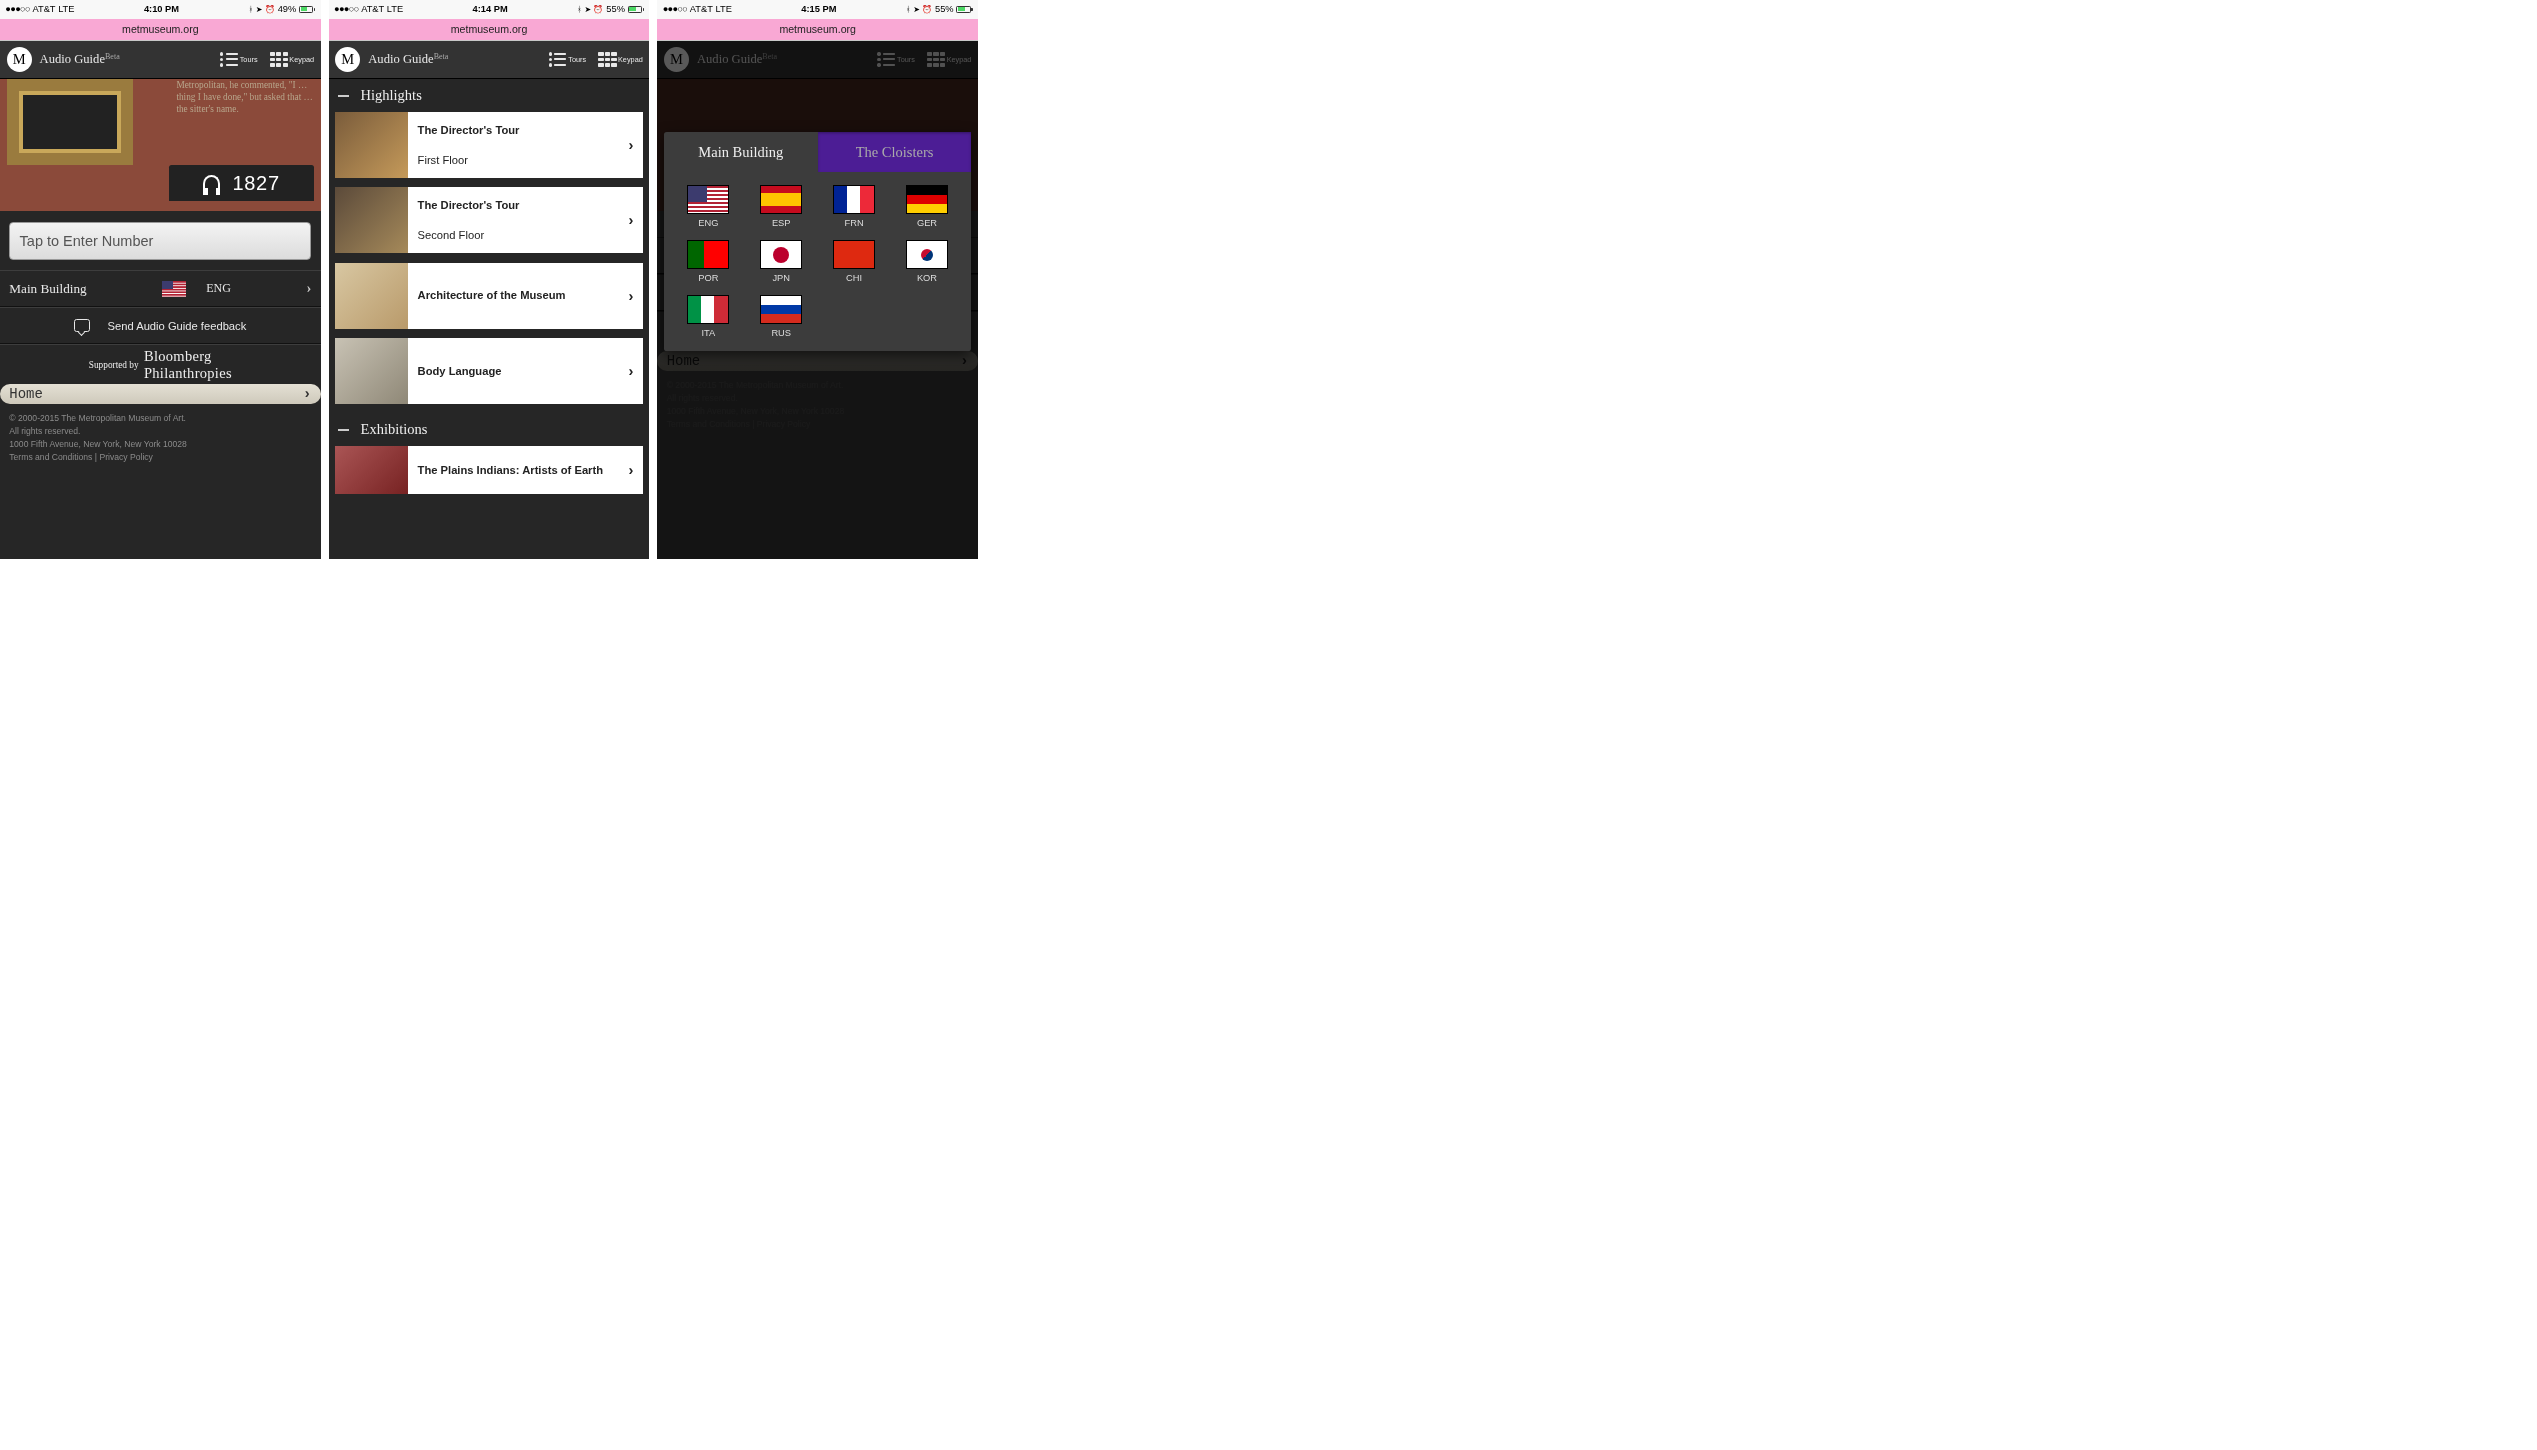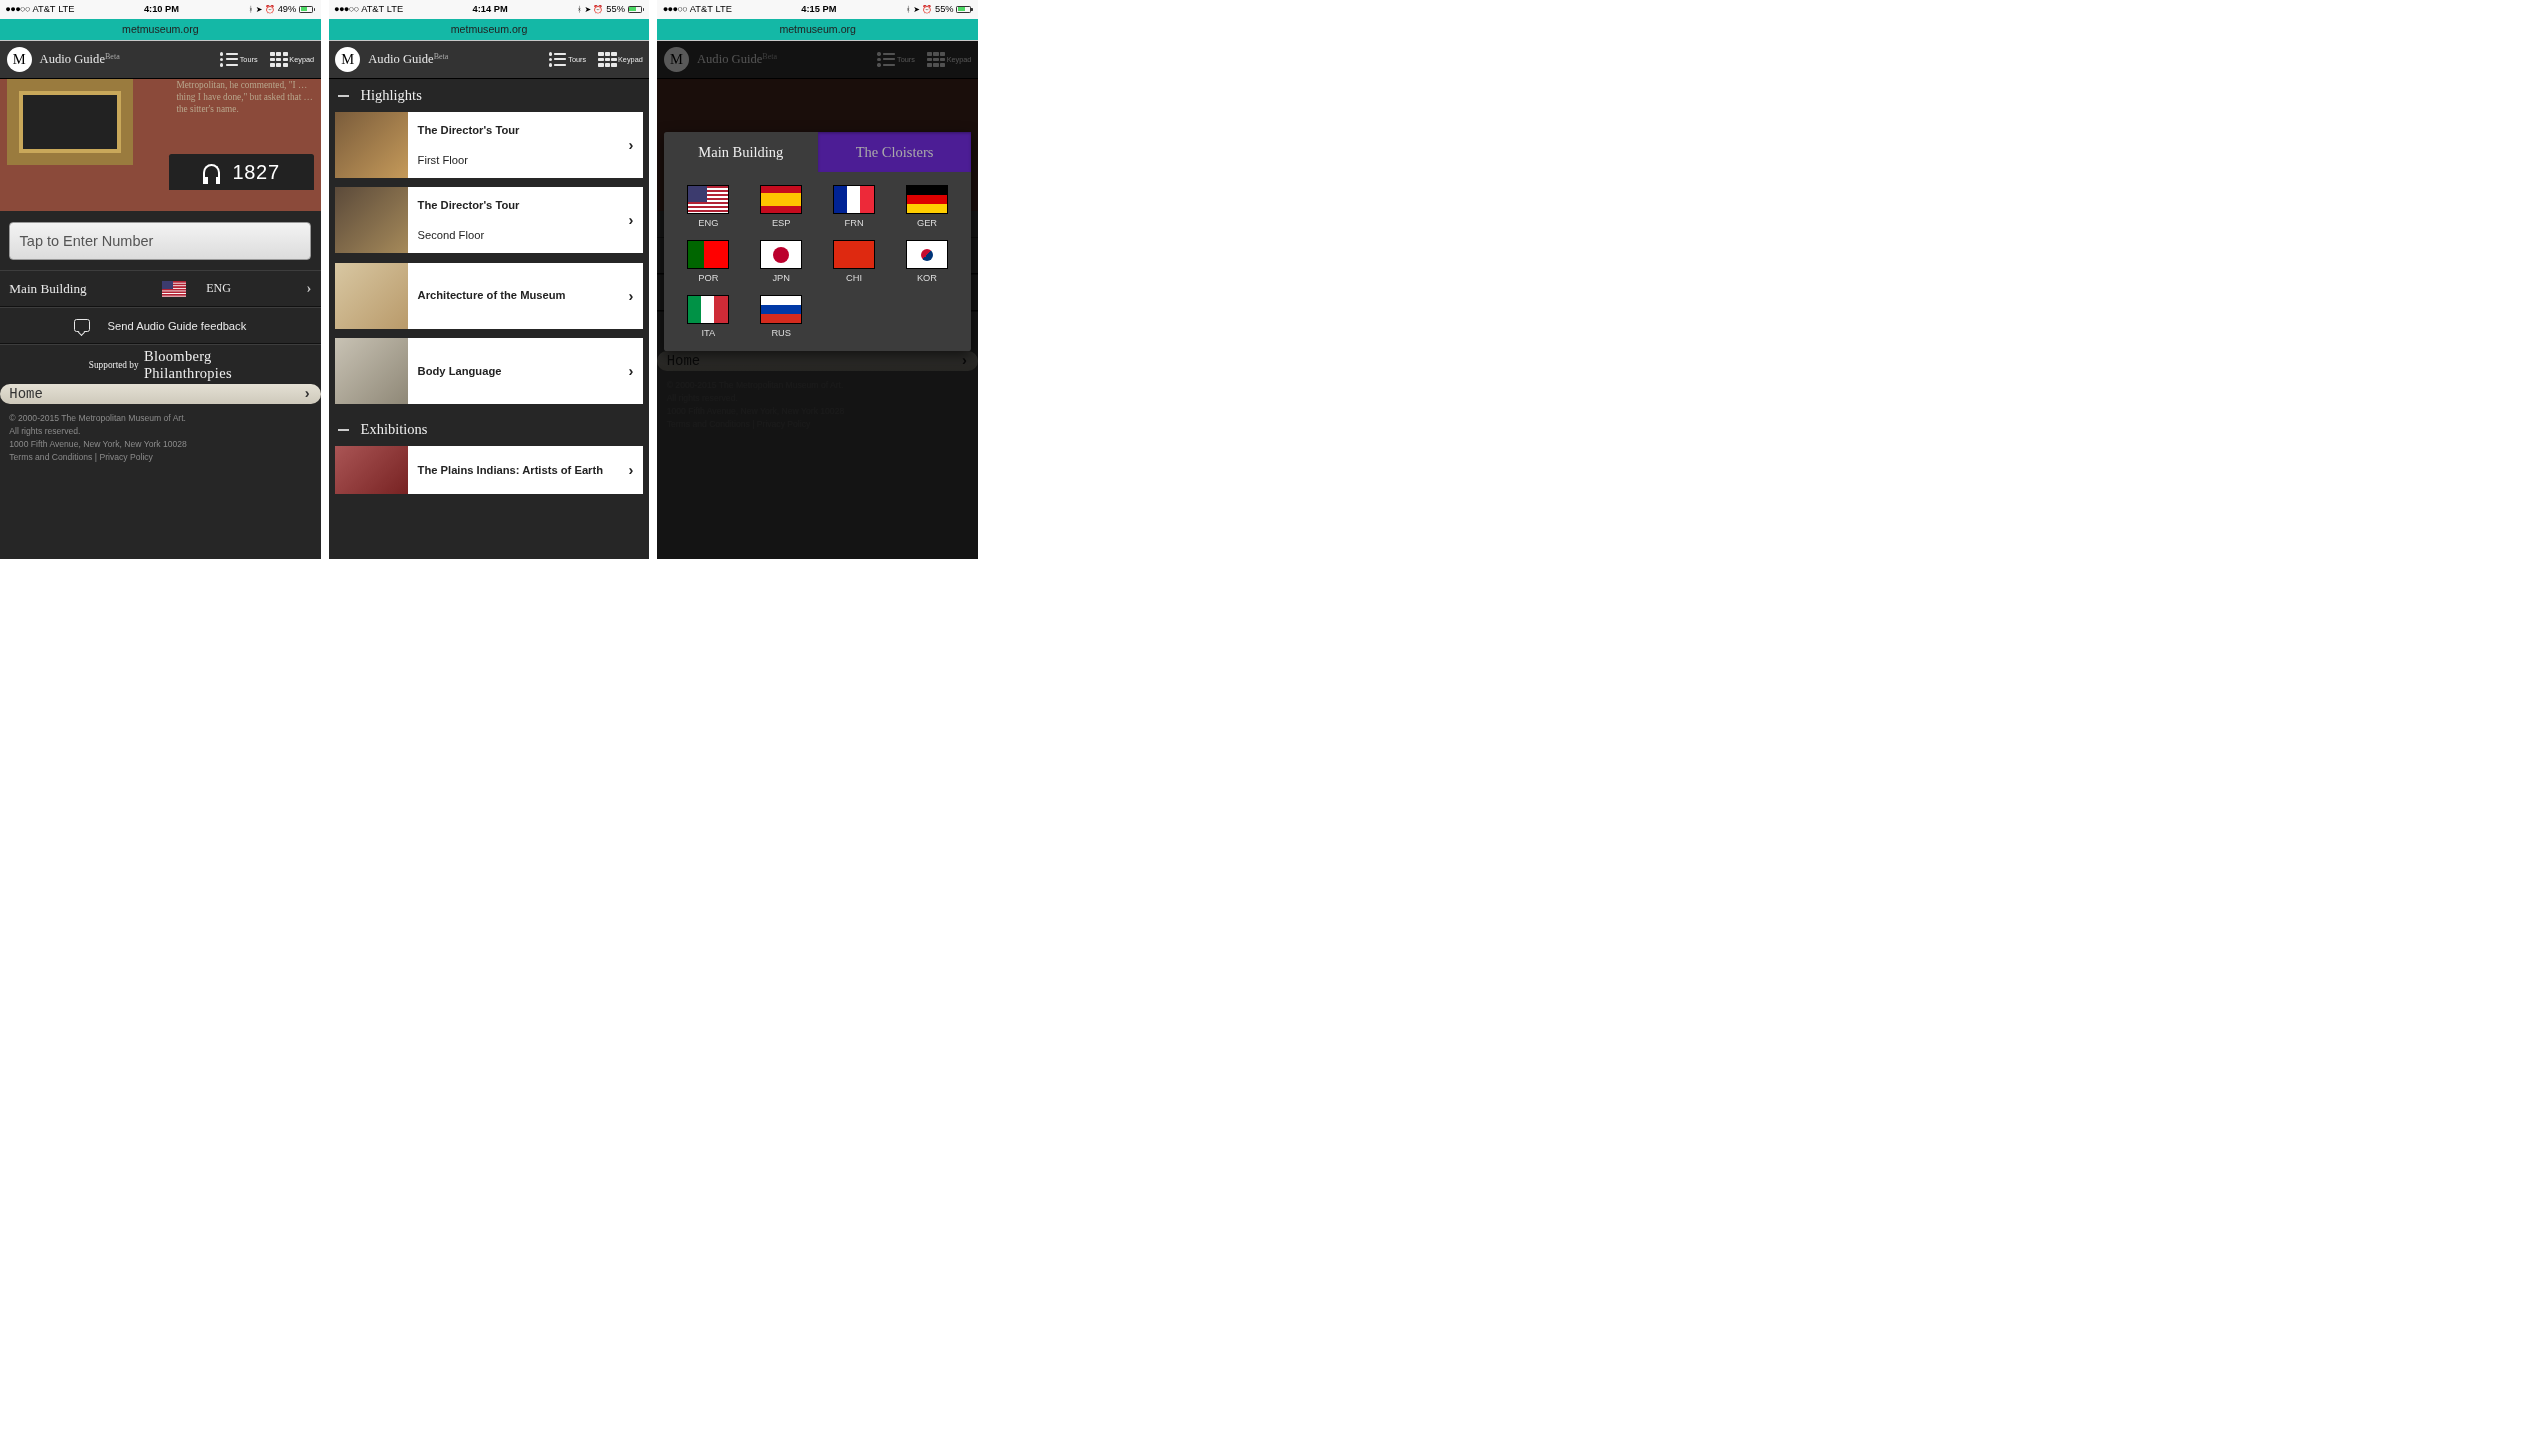--- a/index.html
+++ b/index.html
@@ -16,21 +16,21 @@
   
   .statusbar { height: 18.5px; background: #f8f8f8; display: flex; align-items: center; justify-content: space-between; padding: 0 5.3px; font-size: 9.3px; color: #000; }
   .sb-left, .sb-right { display: flex; align-items: center; gap: 2.6px; }
   .sb-center { font-weight: 600; }
   .dots { letter-spacing: -0.7px; }
   .battery { display: inline-flex; align-items: center; }
   .batt-body { width: 14.5px; height: 7.3px; border: 0.7px solid #333; border-radius: 1.3px; position: relative; }
   .batt-fill { position: absolute; left: 0.7px; top: 0.7px; bottom: 0.7px; background: #4cd964; width: 50%; }
   .batt-tip { width: 1.3px; height: 3.3px; background: #333; margin-left: 0.7px; border-radius: 0 0.7px 0.7px 0; }
   
-  .safari-url { height: 22.5px; background: #14b8a6; border-bottom: 0.7px solid #c8c8c8; display: flex; align-items: center; justify-content: center; font-size: 10.6px; color: #222; }
+  .safari-url { height: 22.5px; background: #f9a8d4; border-bottom: 0.7px solid #c8c8c8; display: flex; align-items: center; justify-content: center; font-size: 10.6px; color: #222; }
   
   .app-header { height: 38px; background: #333; border-bottom: 0.7px solid #000; display: flex; align-items: center; padding: 0 6.6px; color: #e8e8e8; }
   .logo { width: 25px; height: 25px; border-radius: 50%; background: #fff; display: flex; align-items: center; justify-content: center; font-family: Georgia, serif; font-size: 14.5px; color: #000; margin-right: 8px; }
   .ah-title { display: flex; font-family: Georgia, serif; }
   .ah-title .t1 { font-size: 12.6px; }
   .ah-title .t2 { font-size: 8px; color: #aaa; }
   .ah-spacer { flex: 1; }
   .ah-btn { display: flex; flex-direction: row; align-items: center; gap: 1.3px; margin-left: 12px; color: #e8e8e8; font-size: 7.3px; }
   .icon-tours, .icon-keypad { width: 18.5px; height: 14.5px; }
   .icon-tours { display: flex; flex-direction: column; justify-content: space-between; }
@@ -38,21 +38,21 @@
   .icon-tours .dot { width: 3.3px; height: 3.3px; border-radius: 50%; background: #e8e8e8; }
   .icon-tours .bar { width: 12px; height: 2px; background: #e8e8e8; border-radius: 0.7px; }
   .icon-keypad { display: grid; grid-template-columns: repeat(3,1fr); grid-template-rows: repeat(3,1fr); gap: 1.3px; }
   .icon-keypad div { background: #e8e8e8; border-radius: 0.7px; }
   
   .content { flex: 1; background: #262626; position: relative; overflow: hidden; color: #ddd; }
   
   .hero { height: 132px; background: #8b4a3a; position: relative; }
   .frame { position: absolute; left: 6.6px; top: 0; width: 126px; height: 86px; border: 12px solid #9a7b3e; box-shadow: inset 0 0 0 4px #c9a85a; background: #222; }
   .hero-text { position: absolute; right: 5.3px; top: 0; width: 139px; color: #b8a68c; font-size: 9.3px; font-family: Georgia, serif; line-height: 1.3; }
-  .audio-badge { position: absolute; right: 6.6px; bottom: 21px; height: 36px; width: 145px; background: #222; border-radius: 2.6px 2.6px 0 0; display: flex; align-items: center; justify-content: center; gap: 12px; color: #fff; }
+  .audio-badge { position: absolute; right: 6.6px; bottom: 10px; height: 36px; width: 145px; background: #222; border-radius: 2.6px 2.6px 0 0; display: flex; align-items: center; justify-content: center; gap: 12px; color: #fff; }
   .headphones { width: 17px; height: 16px; border: 2px solid #fff; border-bottom: none; border-radius: 9.3px 9.3px 0 0; position: relative; }
   .headphones::before, .headphones::after { content: ""; position: absolute; bottom: -4px; width: 4.6px; height: 6.6px; background: #fff; }
   .headphones::before { left: -2px; }
   .headphones::after { right: -2px; }
   .audio-num { font-size: 20px; font-weight: 500; letter-spacing: 0.7px; }
   .tap-input { margin: 10.6px 9.3px; height: 38px; background: linear-gradient(#f3f3f3,#dcdcdc); border: 0.7px solid #999; border-radius: 4px; display: flex; align-items: center; padding: 0 9.3px; color: #555; font-size: 14.5px; }
   .row-btn { height: 37px; border-top: 0.7px solid #3d3d3d; border-bottom: 0.7px solid #111; display: flex; align-items: center; padding: 0 9.3px; font-family: Georgia, serif; font-size: 13.2px; color: #e8e8e8; gap: 10.6px; }
   .row-btn.center { justify-content: center; font-family: -apple-system, Helvetica, Arial, sans-serif; font-size: 11.2px; }
   .chev { margin-left: auto; font-size: 14.5px; color: #ccc; font-weight: bold; }
   .flag { width: 24px; height: 16px; margin-left: auto; }

